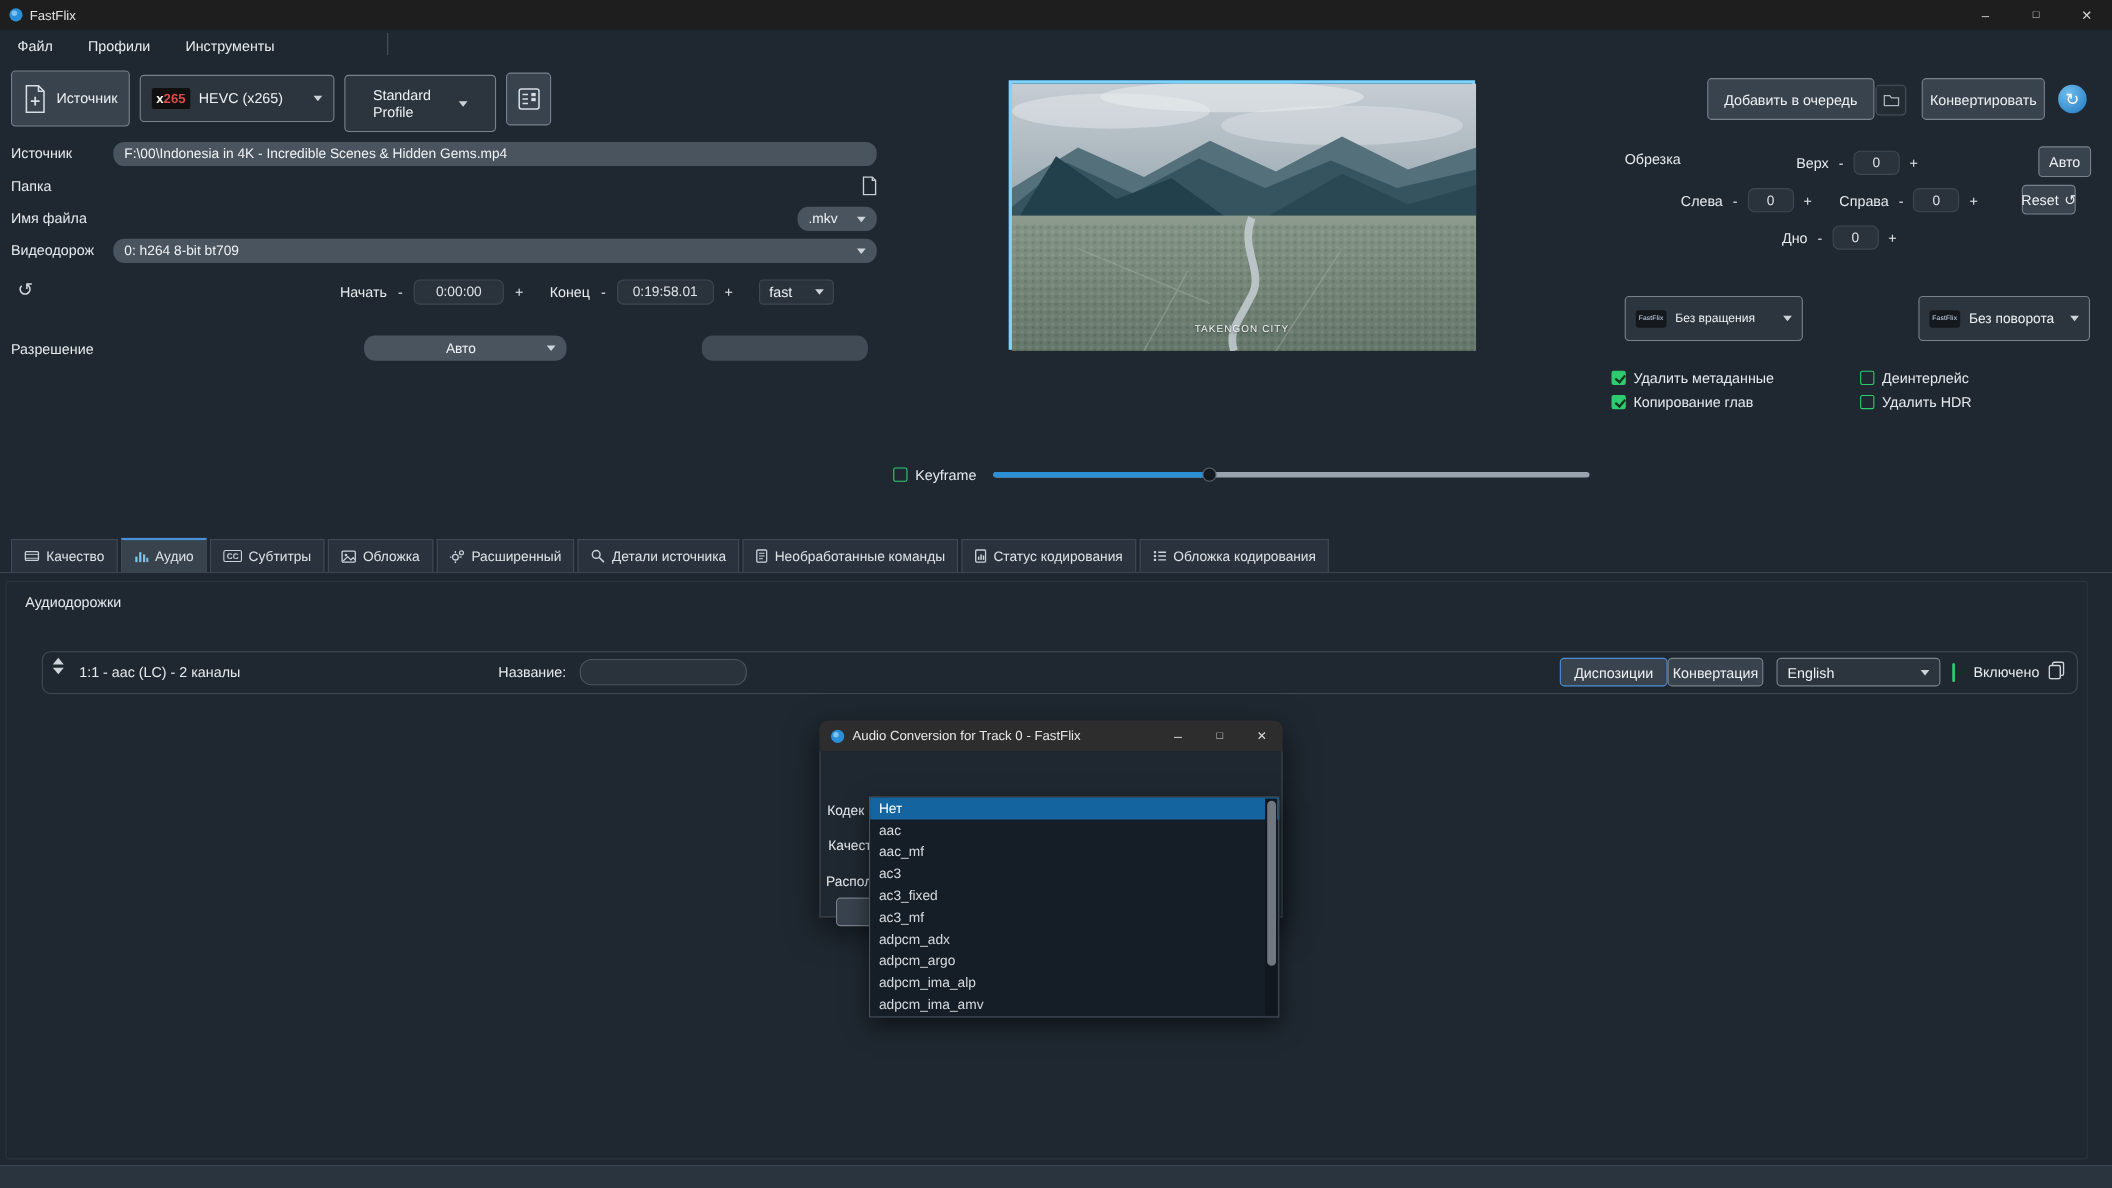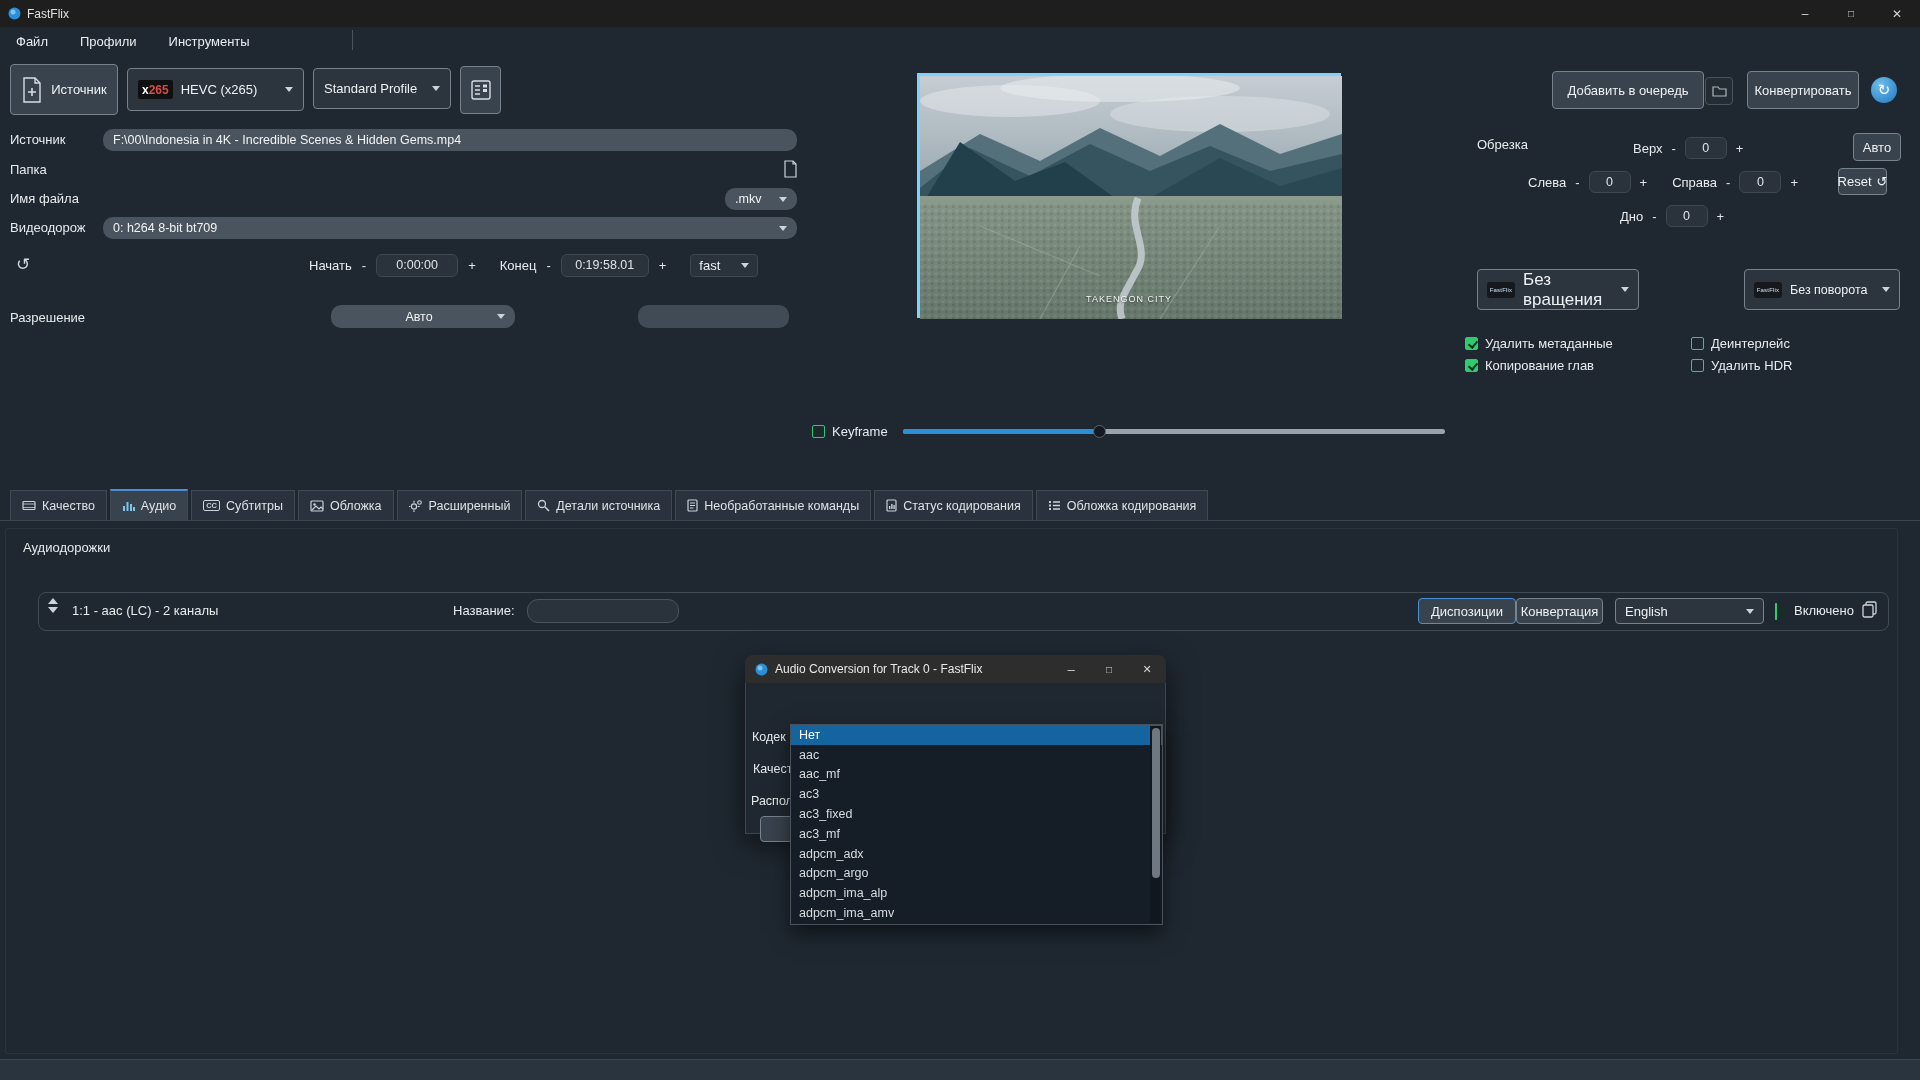--- a/index.html
+++ b/index.html
@@ -91,21 +91,21 @@
 
   <div class="abs combo" style="left:127px;top:68px;width:177px;height:43px;padding:0 10px;gap:8px">
     <span class="x265-badge">
       <span style="color:#ffffff">x</span>
       <span style="color:#d84b4b">265</span>
     </span>
     <span>HEVC (x265)</span>
     <span class="chev"></span>
   </div>
 
-  <div class="abs combo" style="left:313px;top:68px;width:138px;height:41px;padding:0 10px">
+  <div class="abs combo" style="left:313px;top:68px;width:138px;height:52px;padding:0 25px">
     <span>Standard Profile</span>
     <span class="chev"></span>
   </div>
 
   <div class="abs btn" style="left:460px;top:66px;width:41px;height:48px">
     <span class="ticon">
       <svg width="22" height="22" viewBox="0 0 22 22">
           <rect x="2" y="2" width="18" height="18" rx="2" fill="none" stroke="#d6dde3" stroke-width="1.4"></rect>
           <path d="M5 7 h5 M5 11 h5 M5 15 h5" stroke="#d6dde3" stroke-width="1.4"></path>
           <rect x="13" y="5.5" width="4" height="3" fill="#d6dde3"></rect>
@@ -238,21 +238,21 @@
 
   <div class="abs row" style="left:1620px;top:205px;gap:9px">
     <span class="lbl">Дно</span>
     <span class="minus">-</span>
     <input class="darkin" style="width: 42px; height: 22px;" value="0">
     <span class="plus">+</span>
   </div>
 
   <div class="abs combo" style="left:1477px;top:269px;width:162px;height:41px;padding:0 9px;gap:8px">
     <span class="logo-badge">FastFlix</span>
-    <span style="font-size:17px">Без вращения</span>
+    <span style="font-size:11px">Без вращения</span>
     <span class="chev"></span>
   </div>
   <div class="abs combo" style="left:1744px;top:269px;width:156px;height:41px;padding:0 9px;gap:8px">
     <span class="logo-badge">FastFlix</span>
     <span style="font-size:12.5px">Без поворота</span>
     <span class="chev"></span>
   </div>
 
   <div class="abs row" style="left:1465px;top:336px;gap:7px">
     <span class="cb checked"></span>

